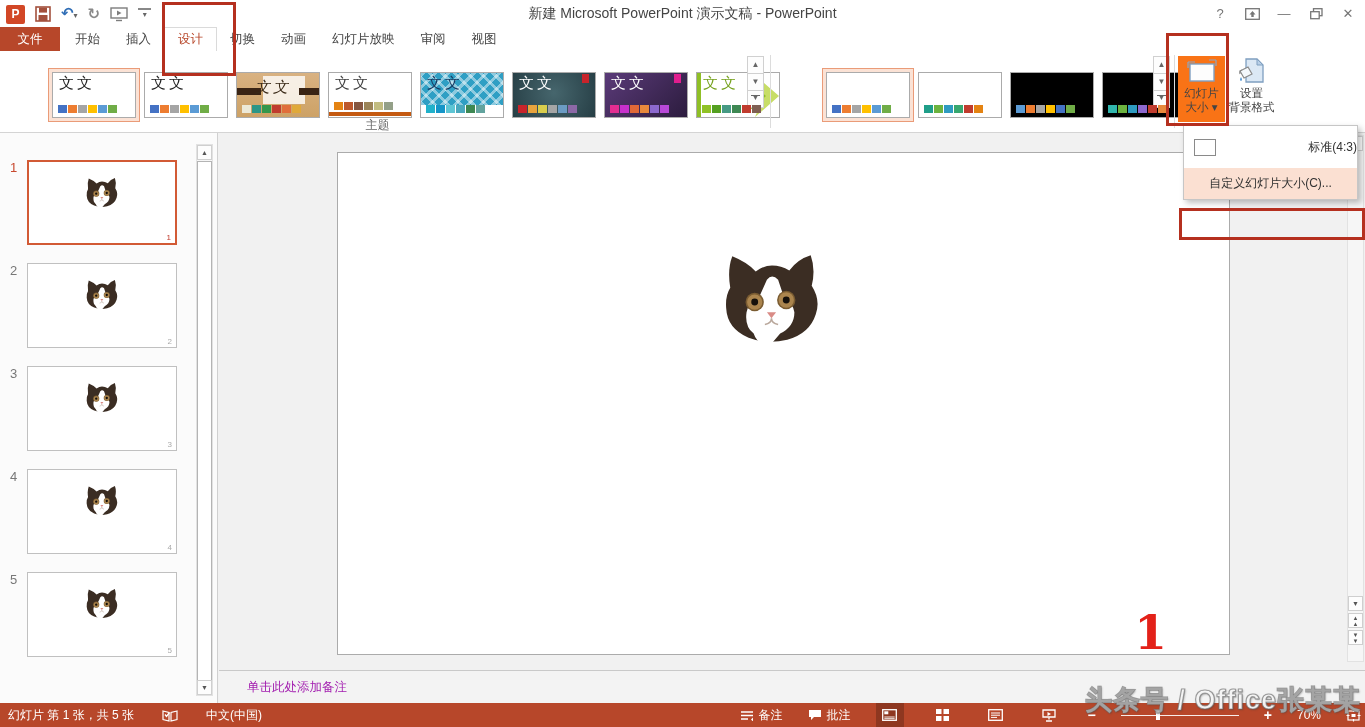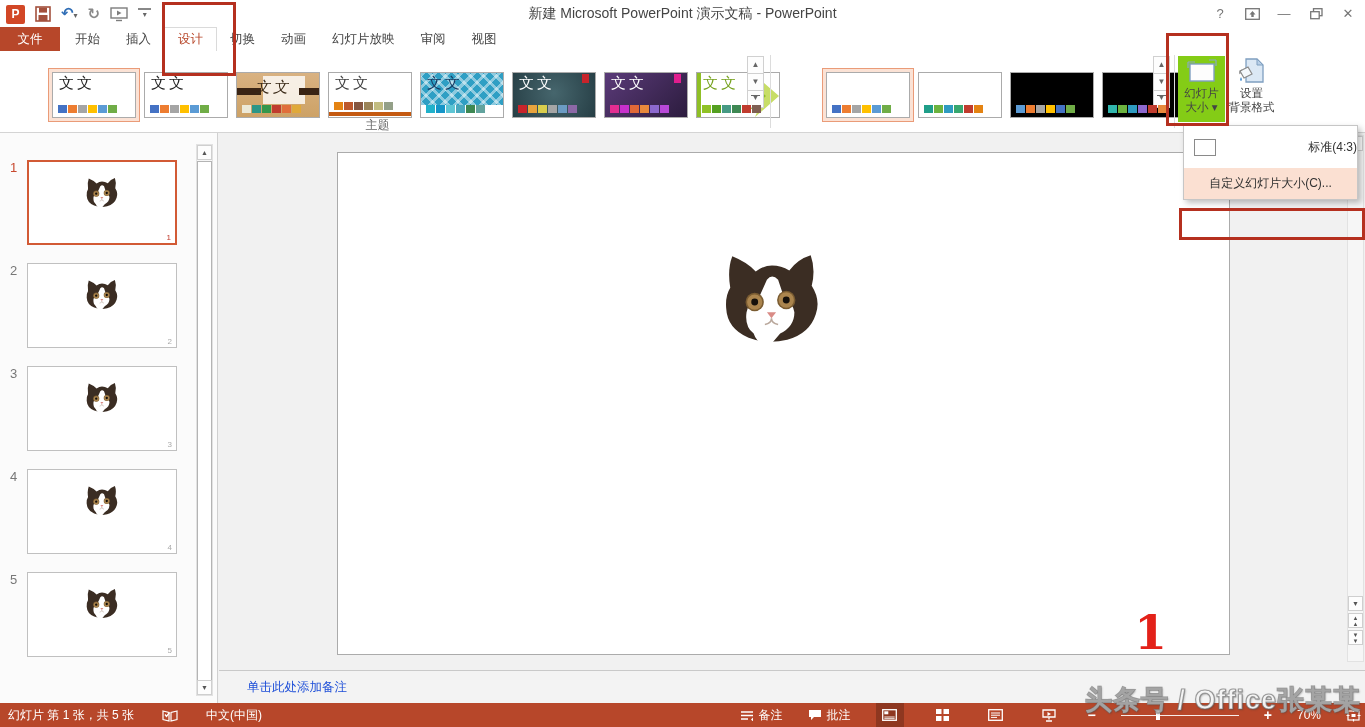--- a/index.html
+++ b/index.html
@@ -56,21 +56,21 @@
   .f1{position:absolute;right:0px;top:2px;width:24px;height:42px;background:#c7dd66;clip-path:polygon(0 0,100% 50%,0 100%,38% 50%);}
   .f2{position:absolute;right:13px;top:7px;width:18px;height:32px;background:#8fbf26;clip-path:polygon(0 0,100% 50%,0 100%,38% 50%);}
   .s-facet .t-label{color:#76a21e;}
   
   .galscroll{position:absolute;top:5px;width:17px;}
   .gsbtn{width:17px;height:18px;border:1px solid #d0d0d0;background:#fdfdfd;color:#666;font-size:8px;text-align:center;line-height:16px;margin-bottom:-1px;}
   .gsbtn .bar{display:block;width:9px;border-top:1px solid #666;margin:4px auto -6px auto;}
   
   .bigbtn{position:absolute;top:5px;width:47px;height:66px;display:flex;flex-direction:column;align-items:center;font-size:11.5px;color:#444;line-height:14px;text-align:center;}
   .bigbtn .icn{height:30px;display:flex;align-items:center;}
-  .pressed{background:#84cc16;}
+  .pressed{background:#f97316;}
 
   
   .main{position:absolute;left:0;top:133px;width:1365px;height:570px;background:#f1f1f1;}
   .thumbpanel{position:absolute;left:0;top:0;width:218px;height:570px;background:#fbfbfb;border-right:1px solid #d0d0d0;}
   .slidelist{position:absolute;left:27px;top:27px;}
   .srow{position:relative;margin-bottom:18px;}
   .snum{position:absolute;left:-17px;top:0;font-size:13px;color:#777;}
   .snum.sel{color:#c8492f;}
   .sthumb{position:relative;width:150px;height:85px;background:#fff;border:1px solid #c0c0c0;}
   .sthumb.sel{border:2px solid #d25a35;}
@@ -79,21 +79,21 @@
   .spage.sel{color:#c0392b;}
   .tscroll{position:absolute;left:196px;top:11px;width:17px;height:552px;background:#f6f6f6;border:1px solid #e2e2e2;}
   .sbtn{width:15px;height:15px;border:1px solid #cfcfcf;background:#fdfdfd;color:#555;font-size:7px;text-align:center;line-height:14px;}
   .tthumb{position:absolute;left:0px;top:16px;width:15px;height:520px;background:#fff;border:1px solid #b4b4b4;}
 
   .slide{position:absolute;left:337px;top:19px;width:893px;height:503px;background:#fff;border:1px solid #ababab;}
   .catsvg-main{position:absolute;left:378px;top:96px;width:112px;height:102px;}
   .red1{position:absolute;right:62px;bottom:-2px;font-family:"DejaVu Serif",serif;font-weight:bold;font-size:47px;color:#e32119;line-height:1;}
 
   .notesbar{position:absolute;left:219px;top:537px;right:0;height:33px;background:#f3f3f3;border-top:1px solid #c9c9c9;}
-  .notesbar span{display:block;margin:8px 0 0 28px;font-size:12.5px;color:#1d4ed8;}
+  .notesbar span{display:block;margin:8px 0 0 28px;font-size:12.5px;color:#a21caf;}
 
   .vscroll{position:absolute;left:1347px;top:2px;width:17px;height:527px;background:#f6f6f6;border:1px solid #e2e2e2;}
   .vscroll .sbtn{position:absolute;left:0;}
   .vs-up{top:0;}
   .vs-down{top:460px;}
   .vs-prev{top:477px;}
   .vs-next{top:494px;}
   .dblarrow{font-size:6px;line-height:6px;display:block;margin-top:1px;color:#555;}
 
   

